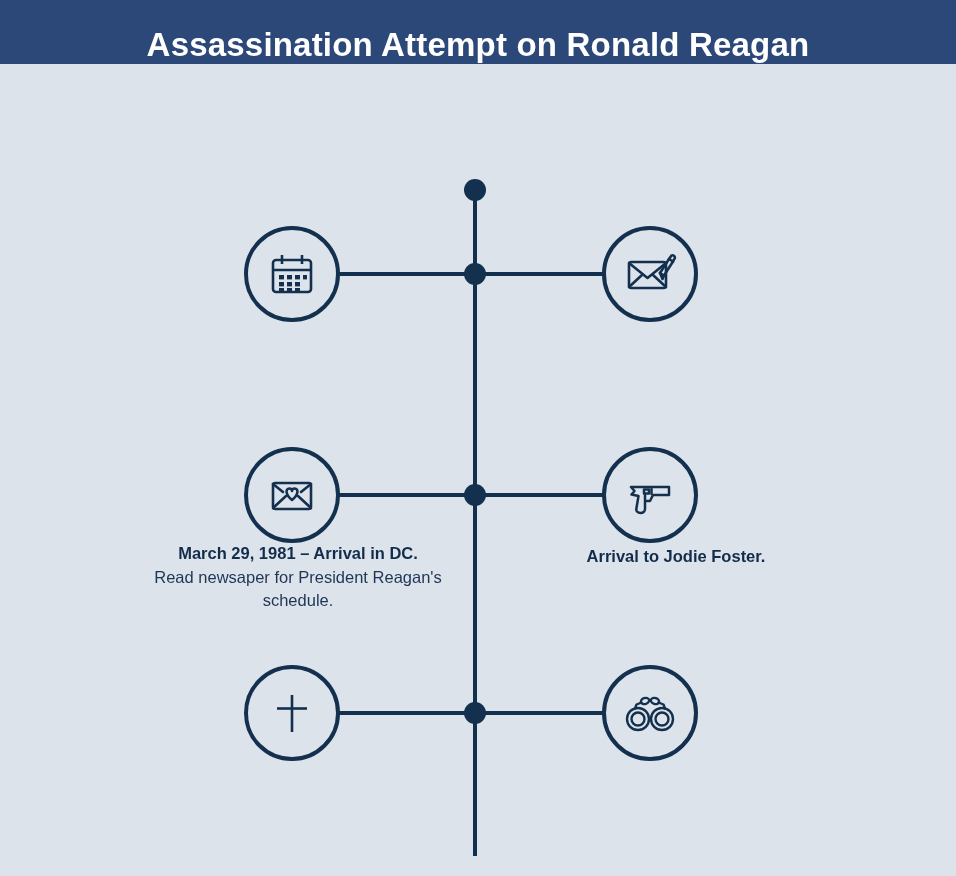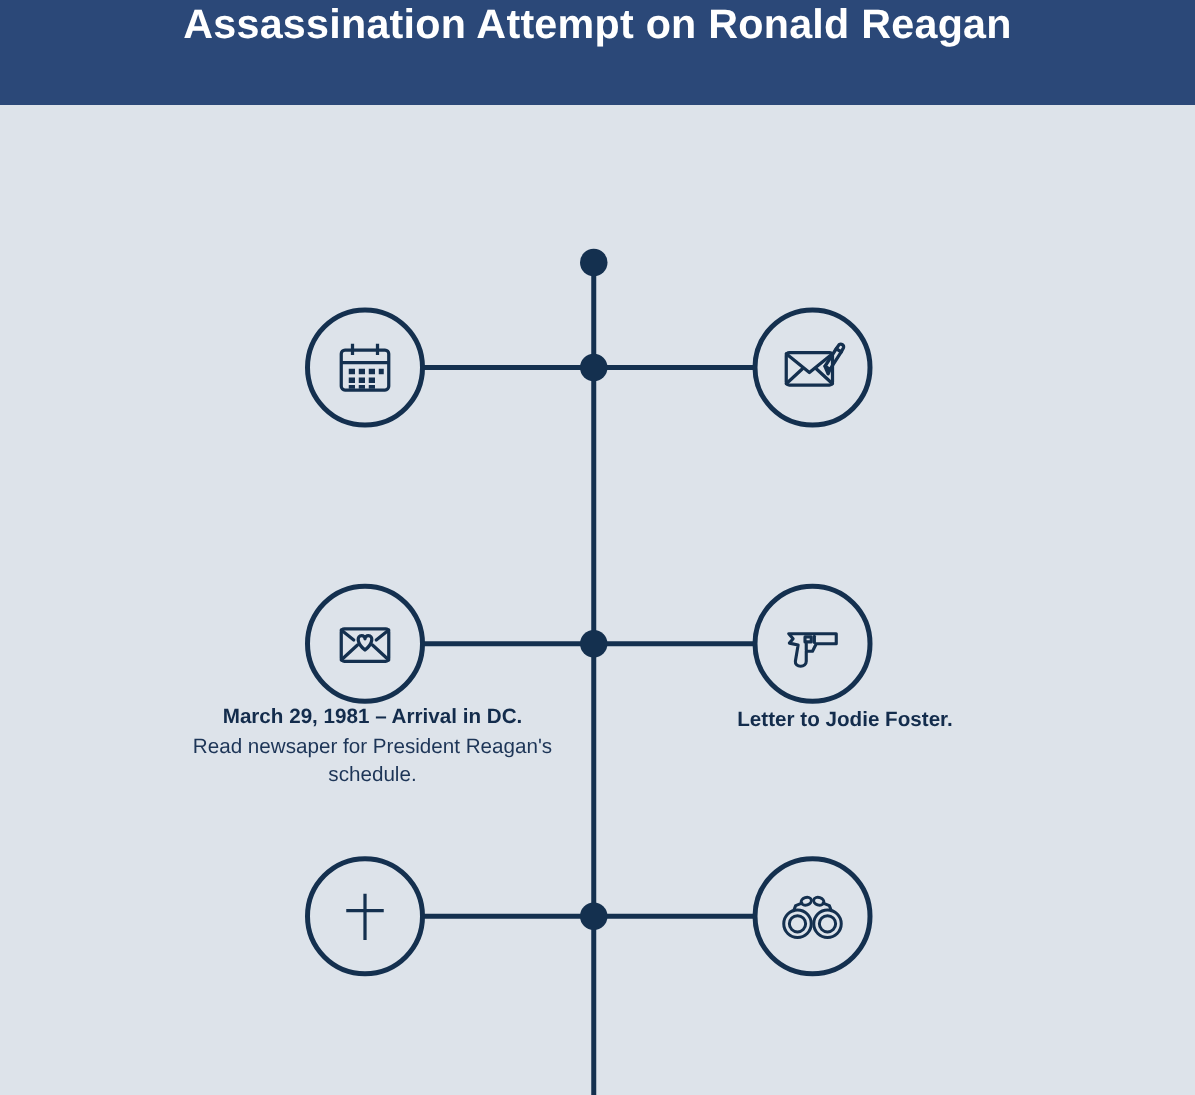--- a/index.html
+++ b/index.html
@@ -12,24 +12,24 @@
     height: 876px;
     background: #dde3ea;
     font-family: "Liberation Sans", sans-serif;
     color: #1d3557;
     overflow: hidden;
     position: relative;
   }
 
   
   .header {
-    height: 84px;
+    height: 64px;
     background: #2b4878;
     display: flex;
-    align-items: flex-start;
+    align-items: flex-end;
     justify-content: center;
     box-sizing: border-box;
   }
   .header-title {
     color: #ffffff;
     font-size: 33px;
     font-weight: bold;
     letter-spacing: 0.2px;
     white-space: nowrap;
   }
@@ -181,21 +181,21 @@
         </svg>
       </span>
     </div>
 
     <div class="caption center cap-1a">
       <b>March 29, 1981 – Arrival in DC.</b><br>
       <span>Read newsaper for President Reagan's schedule.</span>
     </div>
 
     <div class="caption center cap-1b">
-      <b>Letter to Jodie Foster.</b><br>
+      <b>Arrival to Jodie Foster.</b><br>
     </div>
   </div>
 
   <div class="row r2">
     <div class="connector"></div>
     <div class="node"></div>
 
     <div class="bubble left">
       <span>
         <svg width="54" height="54" viewBox="0 0 54 54" fill="none" stroke="#14304f" stroke-width="2.6" stroke-linejoin="round" stroke-linecap="round">

